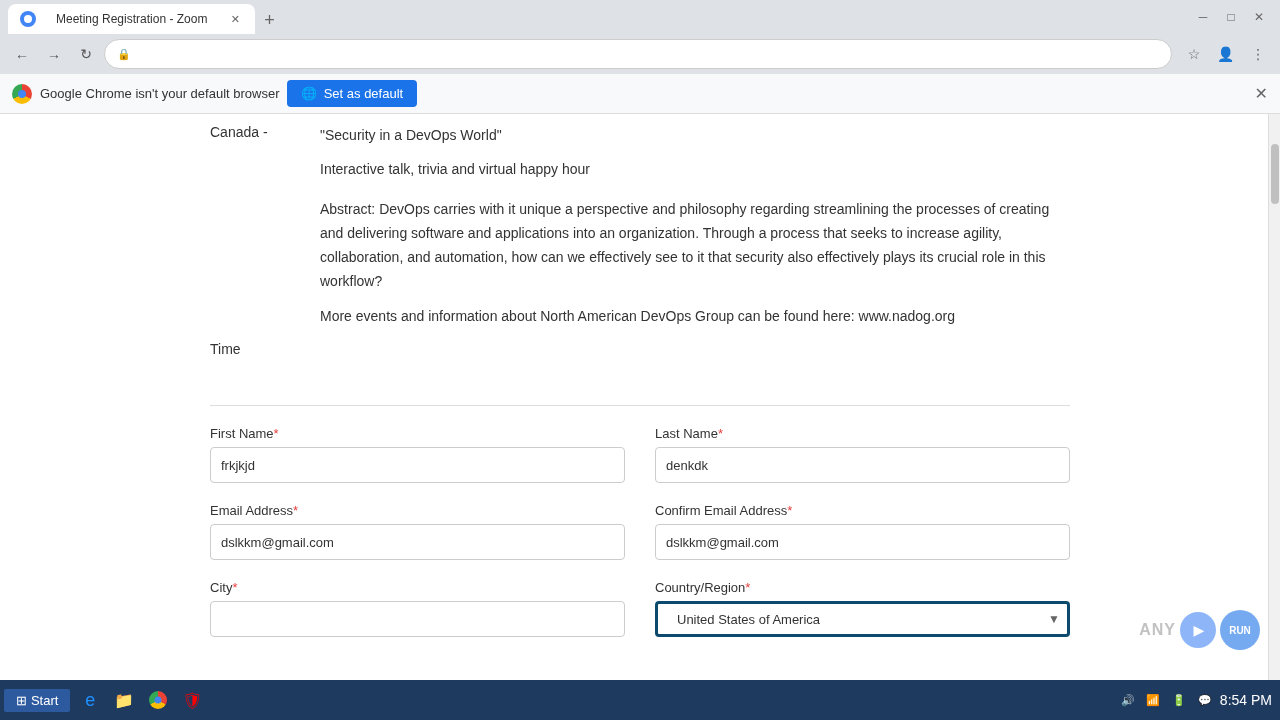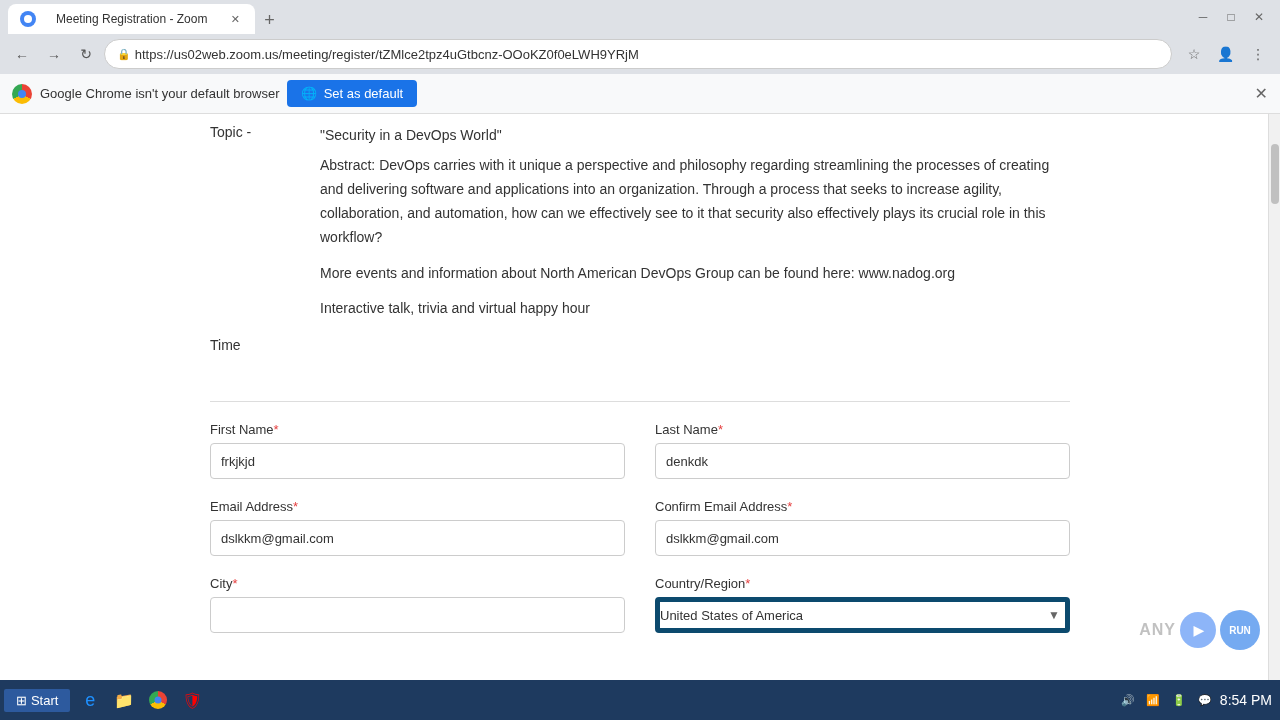--- a/index.html
+++ b/index.html
@@ -57,21 +57,21 @@
     
     .divider { border: none; border-top: 1px solid #ddd; margin: 20px 0; }
 
     
     .form-section { padding-bottom: 20px; }
     .form-row { display: flex; gap: 30px; margin-bottom: 20px; }
     .form-group { flex: 1; }
     .form-label { font-size: 13px; color: #333; margin-bottom: 6px; display: block; }
     .required { color: #e53e3e; }
     .form-input { width: 100%; height: 36px; border: 1px solid #ccc; border-radius: 4px; padding: 0 10px; font-size: 13px; color: #333; outline: none; }
-    .form-select { width: 100%; height: 36px; border: 5px solid #0c4a6e; border-radius: 4px; padding: 0 0; font-size: 13px; color: #333; background: white; appearance: none; -webkit-appearance: none; cursor: pointer; }
+    .form-select { width: 100%; height: 36px; border: 3px solid #0c4a6e; border-radius: 4px; padding: 0 19px; font-size: 13px; color: #333; background: white; appearance: none; -webkit-appearance: none; cursor: pointer; }
     .select-wrapper { position: relative; }
     .select-arrow { position: absolute; right: 10px; top: 50%; transform: translateY(-50%); pointer-events: none; color: #666; font-size: 12px; }
 
     
     .watermark { position: absolute; bottom: 30px; right: 20px; display: flex; align-items: center; gap: 4px; opacity: 0.6; }
     .watermark-text { font-size: 16px; font-weight: bold; color: #999; letter-spacing: 1px; }
     .watermark-play { width: 36px; height: 36px; background: #4285f4; border-radius: 50%; display: flex; align-items: center; justify-content: center; }
     .watermark-play::after { content: '▶'; color: white; font-size: 14px; margin-left: 2px; }
     .watermark-circle { width: 40px; height: 40px; background: #1a73e8; border-radius: 50%; display: flex; align-items: center; justify-content: center; color: white; font-size: 10px; font-weight: bold; }
 
@@ -104,21 +104,20 @@
       <div class="win-btn">✕</div>
     </div>
   </div>
 
   <div class="address-bar">
     <div class="nav-btn">←</div>
     <div class="nav-btn">→</div>
     <div class="nav-btn">↻</div>
     <div class="url-bar">
       <span class="url-lock">🔒</span>
-      <span class="url-text">https://us02web.zoom.us/meeting/register/tZMlce2tpz4uGtbcnz-OOoKZ0f0eLWH9YRjM</span>
     </div>
     <div class="address-icons">
       <div class="addr-icon">☆</div>
       <div class="addr-icon">👤</div>
       <div class="addr-icon">⋮</div>
     </div>
   </div>
 
   <div class="info-bar">
     <div class="chrome-logo"></div>
@@ -129,34 +128,34 @@
     </button>
     <span class="info-close">✕</span>
   </div>
 
   <div class="page-area">
     <div class="page-content">
       <div class="content-wrapper">
 
         <div class="topic-section">
           <div class="info-row">
-            <span class="info-label">Topic -</span>
+            <span class="info-label">Canada -</span>
             <span class="info-content">"Security in a DevOps World"</span>
+          </div>
+
+          <div style="margin: 12px 0 16px 110px;">
+            <p class="abstract-text">Interactive talk, trivia and virtual happy hour</p>
           </div>
 
           <div style="margin: 0 0 12px 110px;">
             <p class="abstract-text">
               <span>Abstract:</span>
               <span>DevOps carries with it unique a perspective and philosophy regarding streamlining the processes of creating and delivering software and applications into an organization. Through a process that seeks to increase agility, collaboration, and automation, how can we effectively see to it that security also effectively plays its crucial role in this workflow?</span>
             </p>
             <p class="abstract-text">More events and information about North American DevOps Group can be found here: www.nadog.org</p>
-          </div>
-
-          <div style="margin: 12px 0 16px 110px;">
-            <p class="abstract-text">Interactive talk, trivia and virtual happy hour</p>
           </div>
 
           <div class="info-row">
             <span class="info-label">Time</span>
           </div>
         </div>
 
         <hr class="divider">
 
         <div class="form-section">

